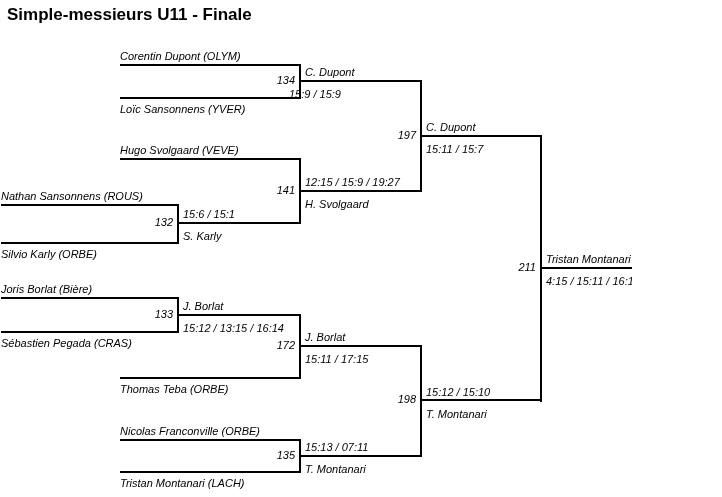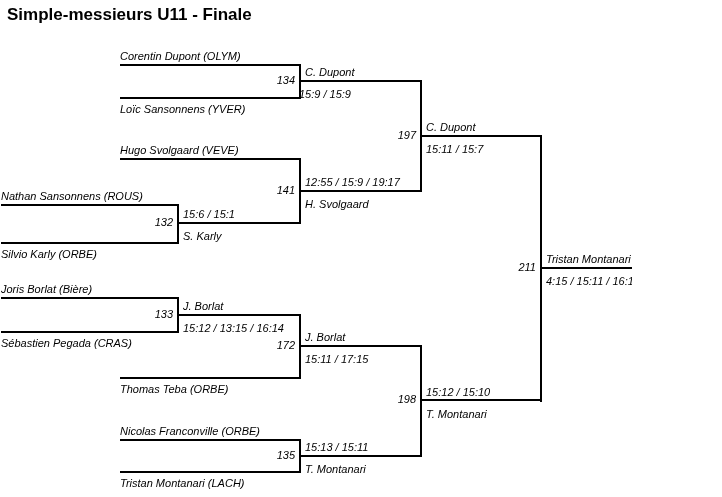--- a/index.html
+++ b/index.html
@@ -52,42 +52,42 @@
 
   <div>
     <div class="txt" style="left:120px;top:49px;">Corentin Dupont (OLYM)</div>
     <div class="hl" style="left:120px;top:64px;width:181px;"></div>
     <div class="txt" style="left:120px;top:102px;">Loïc Sansonnens (YVER)</div>
     <div class="hl" style="left:120px;top:97px;width:181px;"></div>
     <div class="vl" style="left:299px;top:64px;height:35px;"></div>
     <div class="txt num" style="left:255px;top:73px;">134</div>
     <div class="hl" style="left:299px;top:80px;width:123px;"></div>
     <div class="txt" style="left:305px;top:65px;">C. Dupont</div>
-    <div class="txt" style="left:299px;top:87px;text-align:right;">15:9 / 15:9</div>
+    <div class="txt" style="left:289px;top:87px;text-align:right;">15:9 / 15:9</div>
   </div>
 
   <div>
     <div class="txt" style="left:1px;top:189px;">Nathan Sansonnens (ROUS)</div>
     <div class="hl" style="left:1px;top:204px;width:178px;"></div>
     <div class="txt" style="left:1px;top:247px;">Silvio Karly (ORBE)</div>
     <div class="hl" style="left:1px;top:242px;width:178px;"></div>
     <div class="vl" style="left:177px;top:204px;height:40px;"></div>
     <div class="txt num" style="left:133px;top:215px;">132</div>
     <div class="hl" style="left:177px;top:222px;width:124px;"></div>
     <div class="txt" style="left:183px;top:207px;">15:6 / 15:1</div>
     <div class="txt" style="left:183px;top:229px;">S. Karly</div>
   </div>
 
   <div>
     <div class="txt" style="left:120px;top:143px;">Hugo Svolgaard (VEVE)</div>
     <div class="hl" style="left:120px;top:158px;width:181px;"></div>
     <div class="vl" style="left:299px;top:158px;height:66px;"></div>
     <div class="txt num" style="left:255px;top:183px;">141</div>
     <div class="hl" style="left:299px;top:190px;width:123px;"></div>
-    <div class="txt" style="left:305px;top:175px;">12:55 / 15:9 / 19:17</div>
+    <div class="txt" style="left:305px;top:175px;">12:15 / 15:9 / 19:27</div>
     <div class="txt" style="left:305px;top:197px;">H. Svolgaard</div>
   </div>
 
   <div>
     <div class="vl" style="left:420px;top:80px;height:112px;"></div>
     <div class="txt num" style="left:376px;top:128px;">197</div>
     <div class="hl" style="left:420px;top:135px;width:122px;"></div>
     <div class="txt" style="left:426px;top:120px;">C. Dupont</div>
     <div class="txt" style="left:426px;top:142px;">15:11 / 15:7</div>
   </div>
@@ -115,21 +115,21 @@
   </div>
 
   <div>
     <div class="txt" style="left:120px;top:424px;">Nicolas Franconville (ORBE)</div>
     <div class="hl" style="left:120px;top:439px;width:181px;"></div>
     <div class="txt" style="left:120px;top:476px;">Tristan Montanari (LACH)</div>
     <div class="hl" style="left:120px;top:471px;width:181px;"></div>
     <div class="vl" style="left:299px;top:439px;height:34px;"></div>
     <div class="txt num" style="left:255px;top:448px;">135</div>
     <div class="hl" style="left:299px;top:455px;width:123px;"></div>
-    <div class="txt" style="left:305px;top:440px;">15:13 / 15:11</div>
+    <div class="txt" style="left:305px;top:440px;">15:13 / 07:11</div>
     <div class="txt" style="left:305px;top:462px;">T. Montanari</div>
   </div>
 
   <div>
     <div class="vl" style="left:420px;top:345px;height:112px;"></div>
     <div class="txt num" style="left:376px;top:392px;">198</div>
     <div class="hl" style="left:420px;top:399px;width:122px;"></div>
     <div class="txt" style="left:426px;top:385px;">15:12 / 15:10</div>
     <div class="txt" style="left:426px;top:407px;">T. Montanari</div>
   </div>

